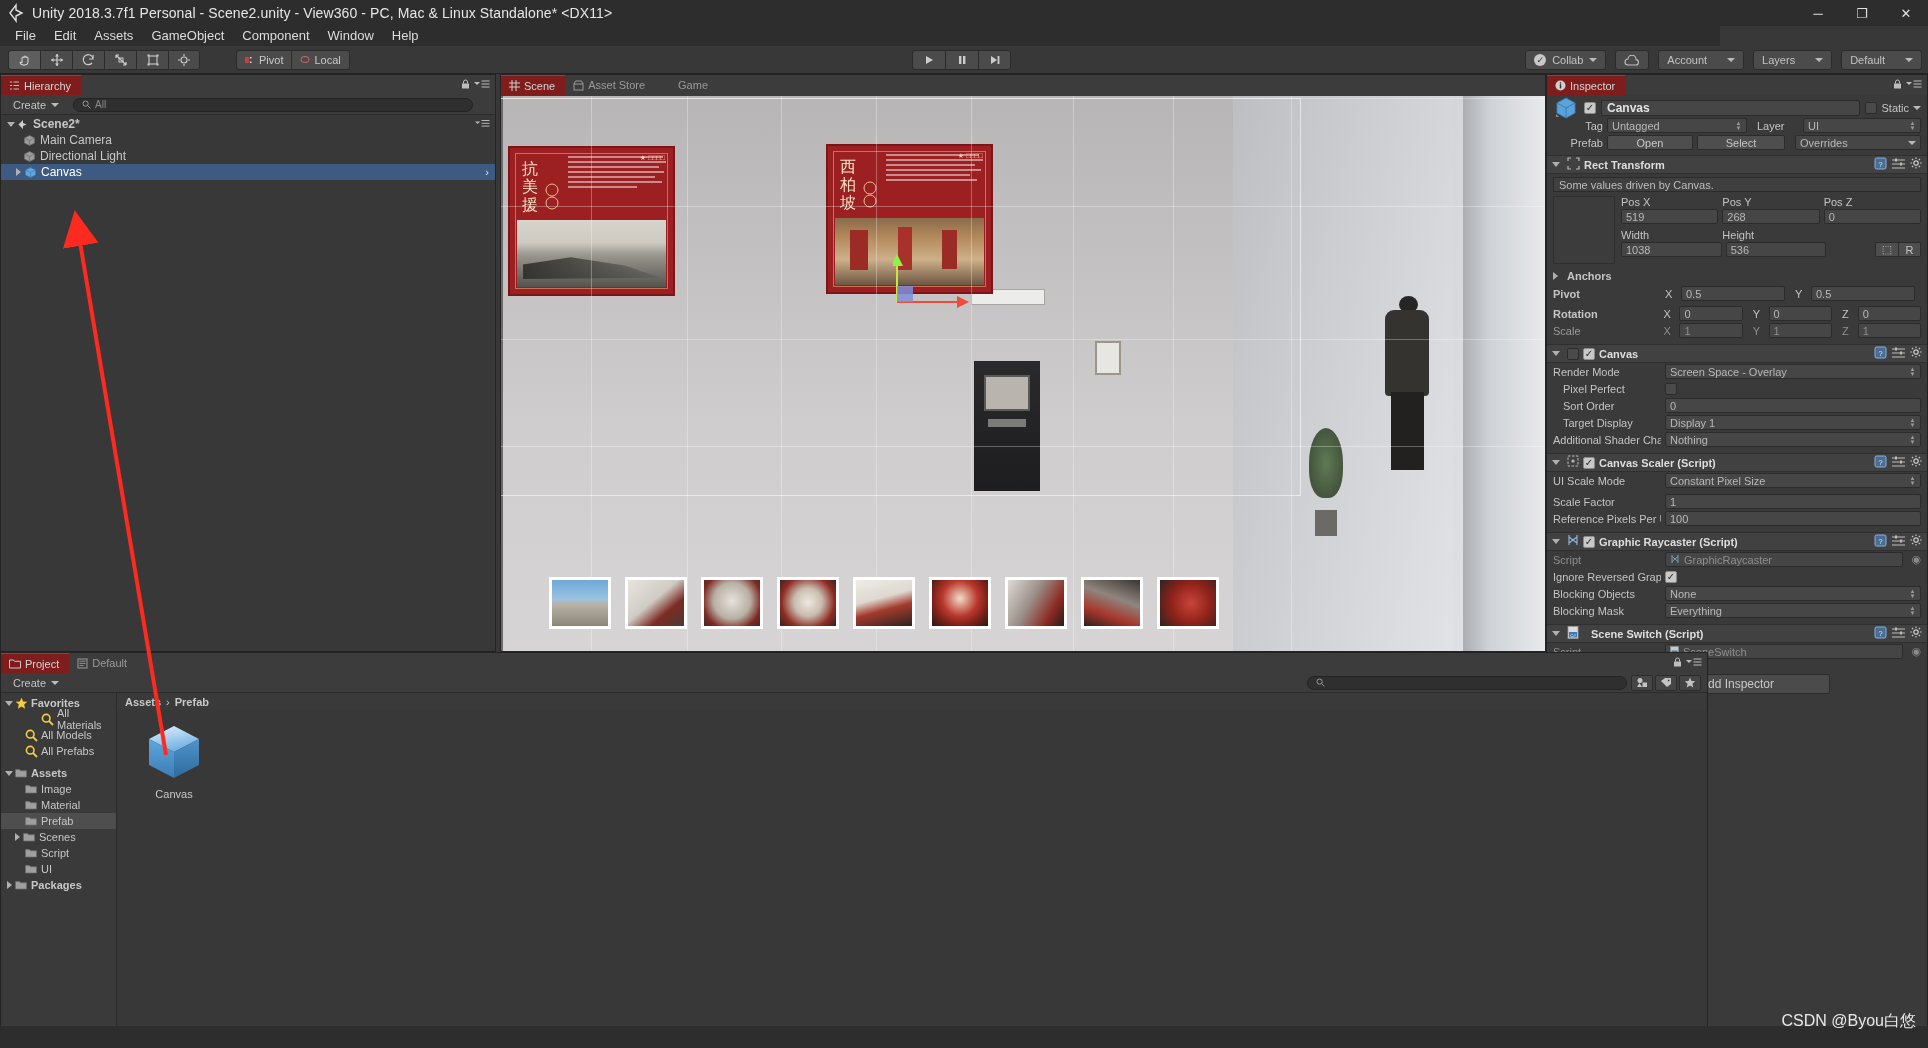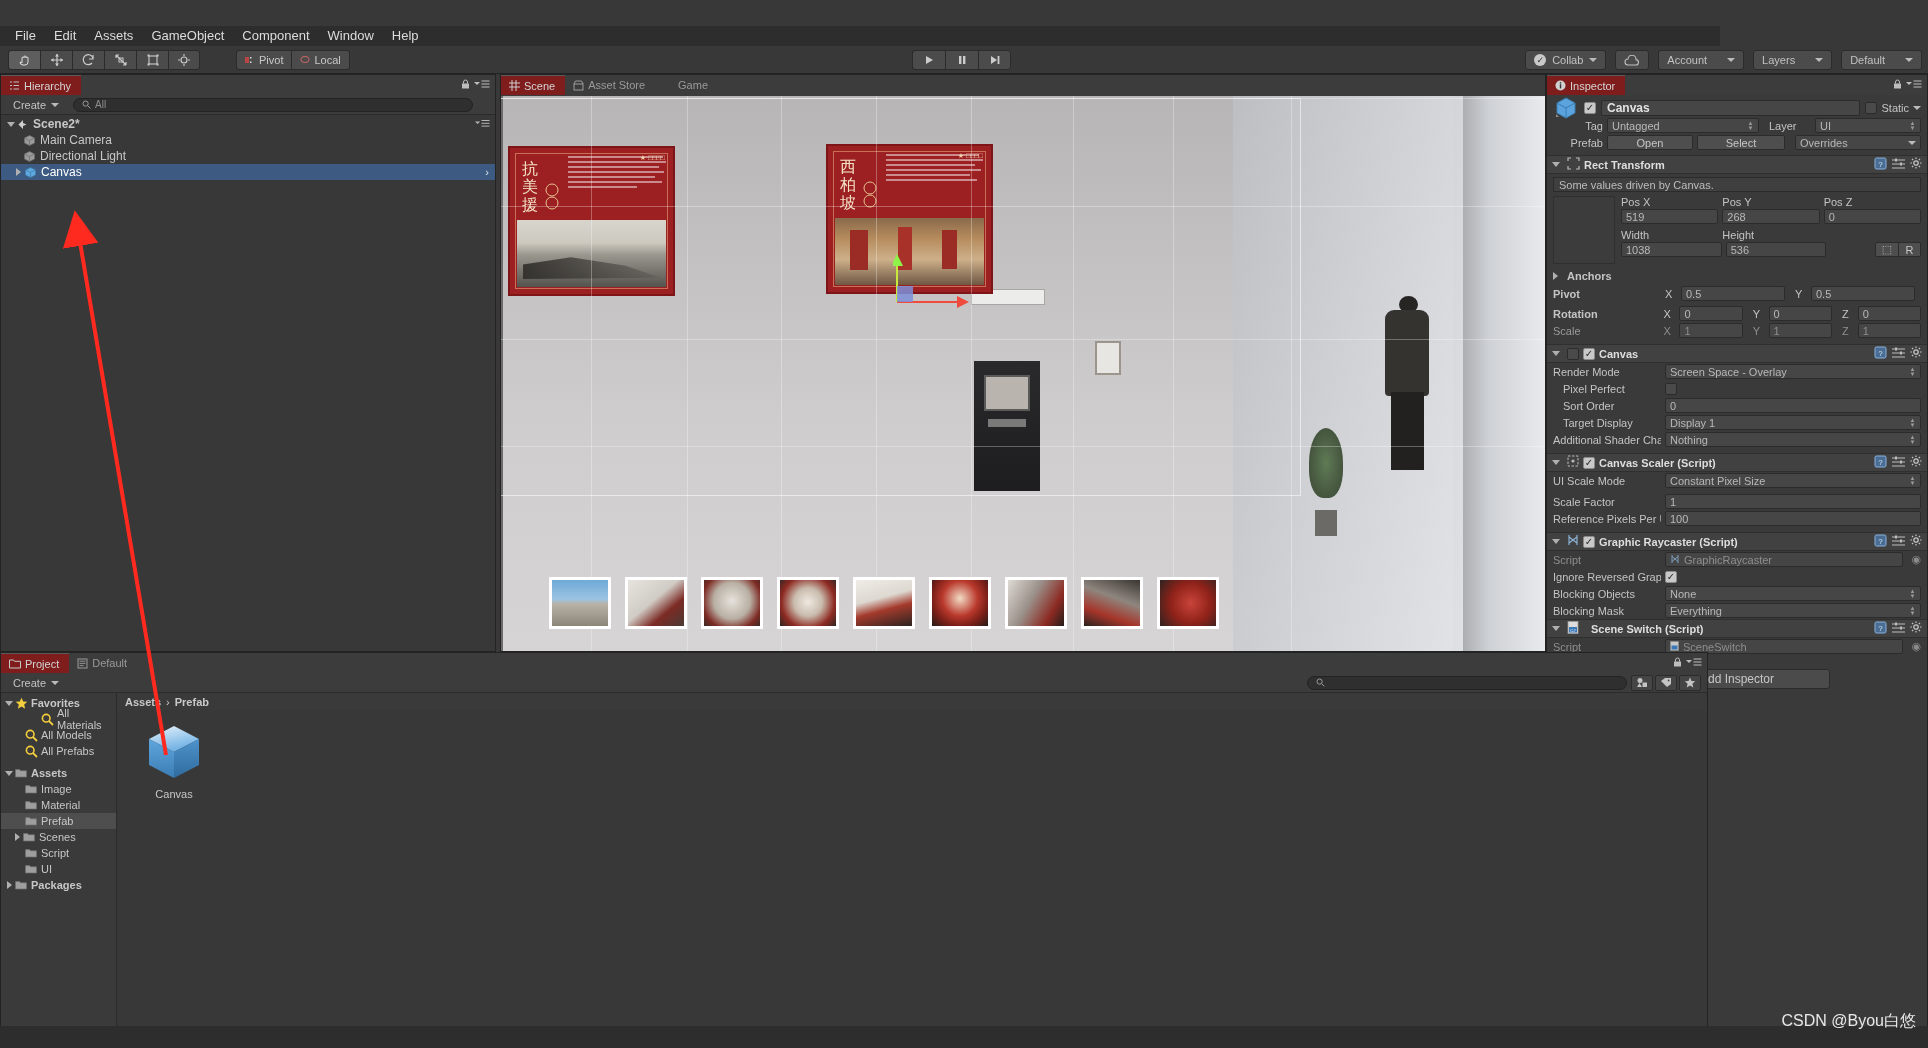--- a/index.html
+++ b/index.html
@@ -187,20 +187,33 @@
   .grid-v { position:absolute; top:0; bottom:0; width:1px; background:rgba(255,255,255,.30); }
   .thumbstrip { position:absolute; left:48px; bottom:22px; display:flex; gap:14px; }
   .thumb { width:62px; height:52px; background:#fff; padding:3px; }
   .thumb .inner { width:100%; height:100%; background-size:cover; }
 </style>
 </head>
 <body>
 
 <div class="app">
 
+  <div class="titlebar">
+    <span class="title-ico">
+      <svg width="22" height="22" viewBox="0 0 22 22">
+        <path d="M4 11 L10 3 L10 8 L16 11 L10 14 L10 19 Z" fill="none" stroke="#e0e0e0" stroke-width="1.4"></path>
+      </svg>
+    </span>
+    <span class="title-text">Unity 2018.3.7f1 Personal - Scene2.unity - View360 - PC, Mac &amp; Linux Standalone* &lt;DX11&gt;</span>
+    <div class="winbtns">
+      <div class="winbtn">─</div>
+      <div class="winbtn">❐</div>
+      <div class="winbtn close">✕</div>
+    </div>
+  </div>
 
   <div class="menubar">
     <span class="menu-item">File</span>
     <span class="menu-item">Edit</span>
     <span class="menu-item">Assets</span>
     <span class="menu-item">GameObject</span>
     <span class="menu-item">Component</span>
     <span class="menu-item">Window</span>
     <span class="menu-item">Help</span>
   </div>
@@ -654,21 +667,21 @@
         <span class="name-field">Canvas</span>
         <span class="static-grp">
           <span class="ck empty"></span>
           <span>Static</span>
           <span class="caret-dn"></span>
         </span>
       </div>
 
       <div class="ins-row">
         <span class="lbl lbl-r" style="width:50px">Tag</span>
-        <span class="field dd" style="width:152px">
+        <span class="field dd" style="width:140px">
           <span>Untagged</span>
           <span class="stepper">▲<br>▼</span>
         </span>
         <span class="lbl" style="width:42px;margin-left:6px">Layer</span>
         <span class="field dd" style="flex:1">
           <span>UI</span>
           <span class="stepper">▲<br>▼</span>
         </span>
       </div>
 
@@ -940,21 +953,21 @@
         </span>
       </div>
       <div class="ins-row">
         <span class="lbl" style="width:108px">Blocking Mask</span>
         <span class="field dd" style="flex:1">
           <span>Everything</span>
           <span class="stepper">▲<br>▼</span>
         </span>
       </div>
 
-      <div class="comp-header" style="">
+      <div class="comp-header" style="margin-top:5px">
         <span class="tri-d"></span>
         <span style="margin-left:3px">
           <svg width="12" height="13" viewBox="0 0 12 13">
               <rect x="1" y="0.5" width="10" height="12" fill="#dcdcdc" stroke="#9a9a9a" stroke-width=".8"></rect>
               <rect x="2" y="6" width="8" height="5.5" fill="#3a78b8"></rect>
               <text x="6" y="10.6" font-size="4.4" fill="#fff" text-anchor="middle" font-family="Liberation Sans, sans-serif">C#</text>
             </svg>
         </span>
         <span class="comp-title" style="margin-left:8px">Scene Switch (Script)</span>
         <span class="comp-tools">

